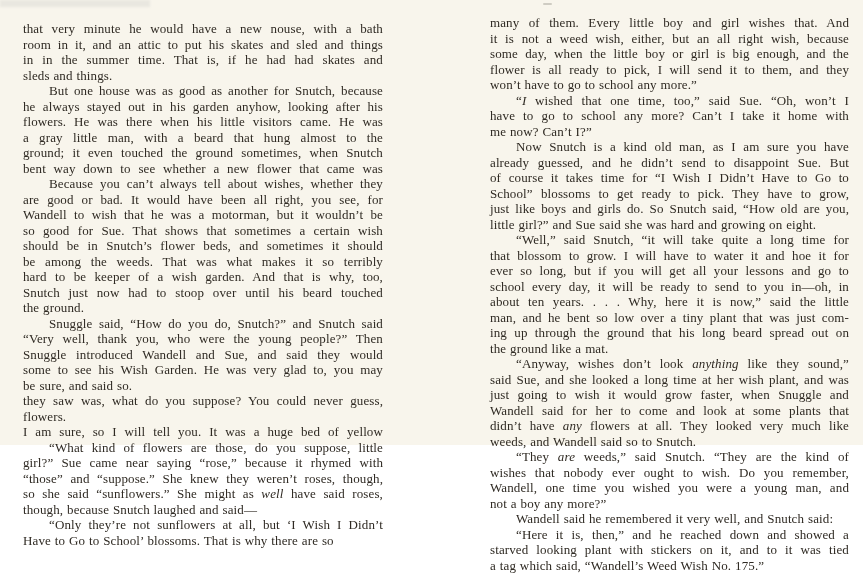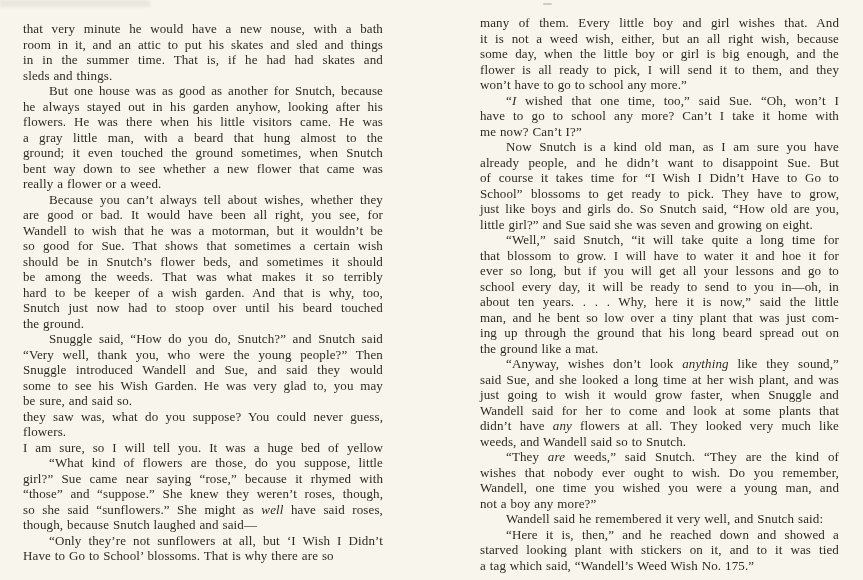--- a/index.html
+++ b/index.html
@@ -4,31 +4,31 @@
 <style>
   * { margin: 0; padding: 0; box-sizing: border-box; }
   html, body { width: 863px; height: 580px; }
   body {
     font-family: "Liberation Serif", "DejaVu Serif", serif;
     overflow: hidden;
   }
   .book-page {
     position: relative;
     width: 863px;
-    height: 580px;
+    height: 445px;
     background: #f8f5ec;
   }
   .text-column {
     position: absolute;
     font-size: 13px;
     line-height: 15.5px;
     letter-spacing: 0.12px;
   }
   .col-left  { left: 23px;  top: 21px; width: 360px; }
-  .col-right { left: 480px; top: 15px; width: 359px; }
+  .col-right { left: 490px; top: 15px; width: 359px; }
   .paragraph { }
   .line {
     text-align: justify;
     text-align-last: justify;
     word-spacing: 0.5px;
   }
   .line.last { text-align-last: left; }
   .line.indent { text-indent: 26px; }
   .line i { font-style: italic; }
   .artifact { position: absolute; pointer-events: none; }
@@ -56,21 +56,20 @@
         <div class="line">in in the summer time.  That is, if he had had skates and</div>
         <div class="line last">sleds and things.</div>
       </div>
       <div class="paragraph">
         <div class="line indent">But one house was as good as another for Snutch, because</div>
         <div class="line">he always stayed out in his garden anyhow, looking after his</div>
         <div class="line">flowers.  He was there when his little visitors came.  He was</div>
         <div class="line">a gray little man, with a beard that hung almost to the</div>
         <div class="line">ground; it even touched the ground sometimes, when Snutch</div>
         <div class="line">bent way down to see whether a new flower that came was</div>
-        <div class="line last">really a flower or a weed.</div>
       </div>
       <div class="paragraph">
         <div class="line indent">Because you can’t always tell about wishes, whether they</div>
         <div class="line">are good or bad.  It would have been all right, you see, for</div>
         <div class="line">Wandell to wish that he was a motorman, but it wouldn’t be</div>
         <div class="line">so good for Sue.  That shows that sometimes a certain wish</div>
         <div class="line">should be in Snutch’s flower beds, and sometimes it should</div>
         <div class="line">be among the weeds.  That was what makes it so terribly</div>
         <div class="line">hard to be keeper of a wish garden.  And that is why, too,</div>
         <div class="line">Snutch just now had to stoop over until his beard touched</div>
@@ -108,25 +107,25 @@
         <div class="line">flower is all ready to pick, I will send it to them, and they</div>
         <div class="line last">won’t have to go to school any more.”</div>
       </div>
       <div class="paragraph">
         <div class="line indent">“<i>I</i> wished that one time, too,” said Sue.  “Oh, won’t I</div>
         <div class="line">have to go to school any more?  Can’t I take it home with</div>
         <div class="line last">me now?  Can’t I?”</div>
       </div>
       <div class="paragraph">
         <div class="line indent">Now Snutch is a kind old man, as I am sure you have</div>
-        <div class="line">already people, and he didn’t want to disappoint Sue.  But</div>
+        <div class="line">already guessed, and he didn’t send to disappoint Sue.  But</div>
         <div class="line">of course it takes time for “I Wish I Didn’t Have to Go to</div>
         <div class="line">School” blossoms to get ready to pick.  They have to grow,</div>
         <div class="line">just like boys and girls do.  So Snutch said, “How old are you,</div>
-        <div class="line last">little girl?” and Sue said she was seven and growing on eight.</div>
+        <div class="line last">little girl?” and Sue said she was hard and growing on eight.</div>
       </div>
       <div class="paragraph">
         <div class="line indent">“Well,” said Snutch, “it will take quite a long time for</div>
         <div class="line">that blossom to grow.  I will have to water it and hoe it for</div>
         <div class="line">ever so long, but if you will get all your lessons and go to</div>
         <div class="line">school every day, it will be ready to send to you in—oh, in</div>
         <div class="line">about ten years. . . .  Why, here it is now,” said the little</div>
         <div class="line">man, and he bent so low over a tiny plant that was just com-</div>
         <div class="line">ing up through the ground that his long beard spread out on</div>
         <div class="line last">the ground like a mat.</div>

